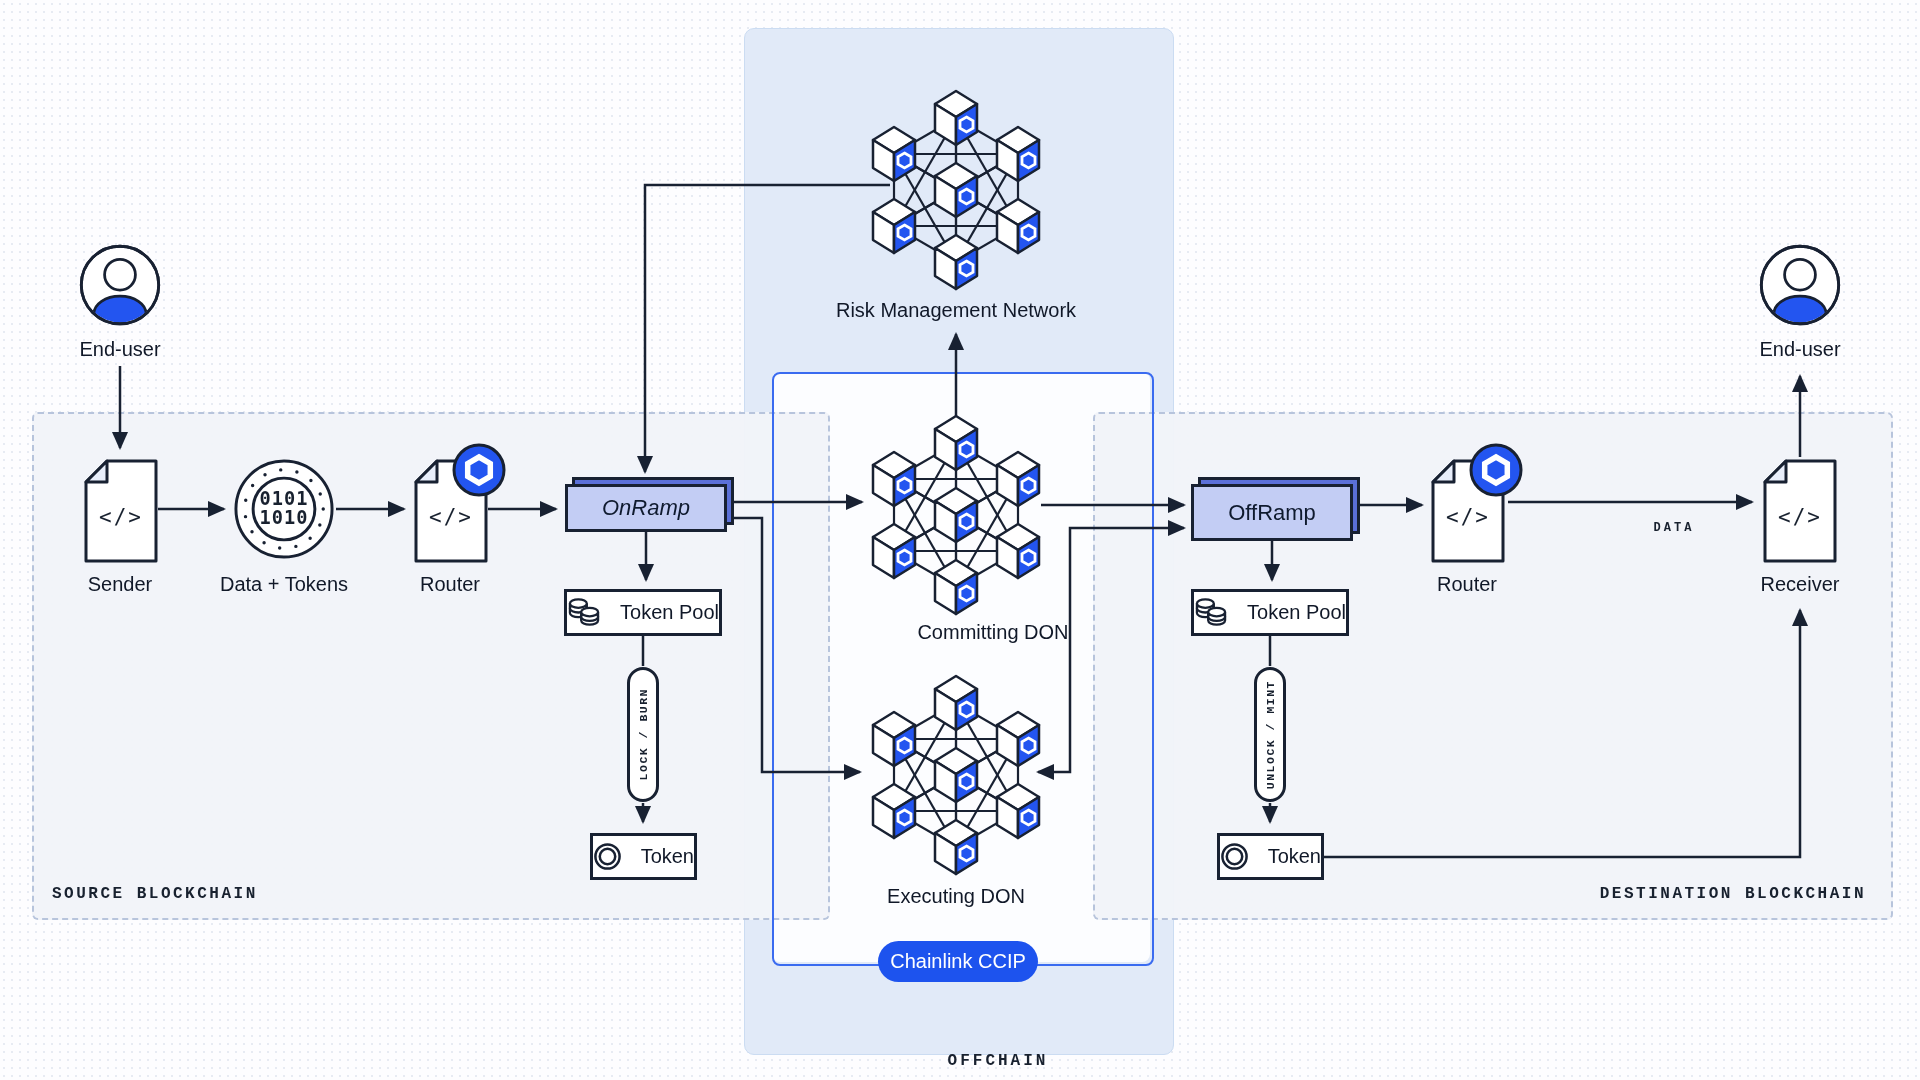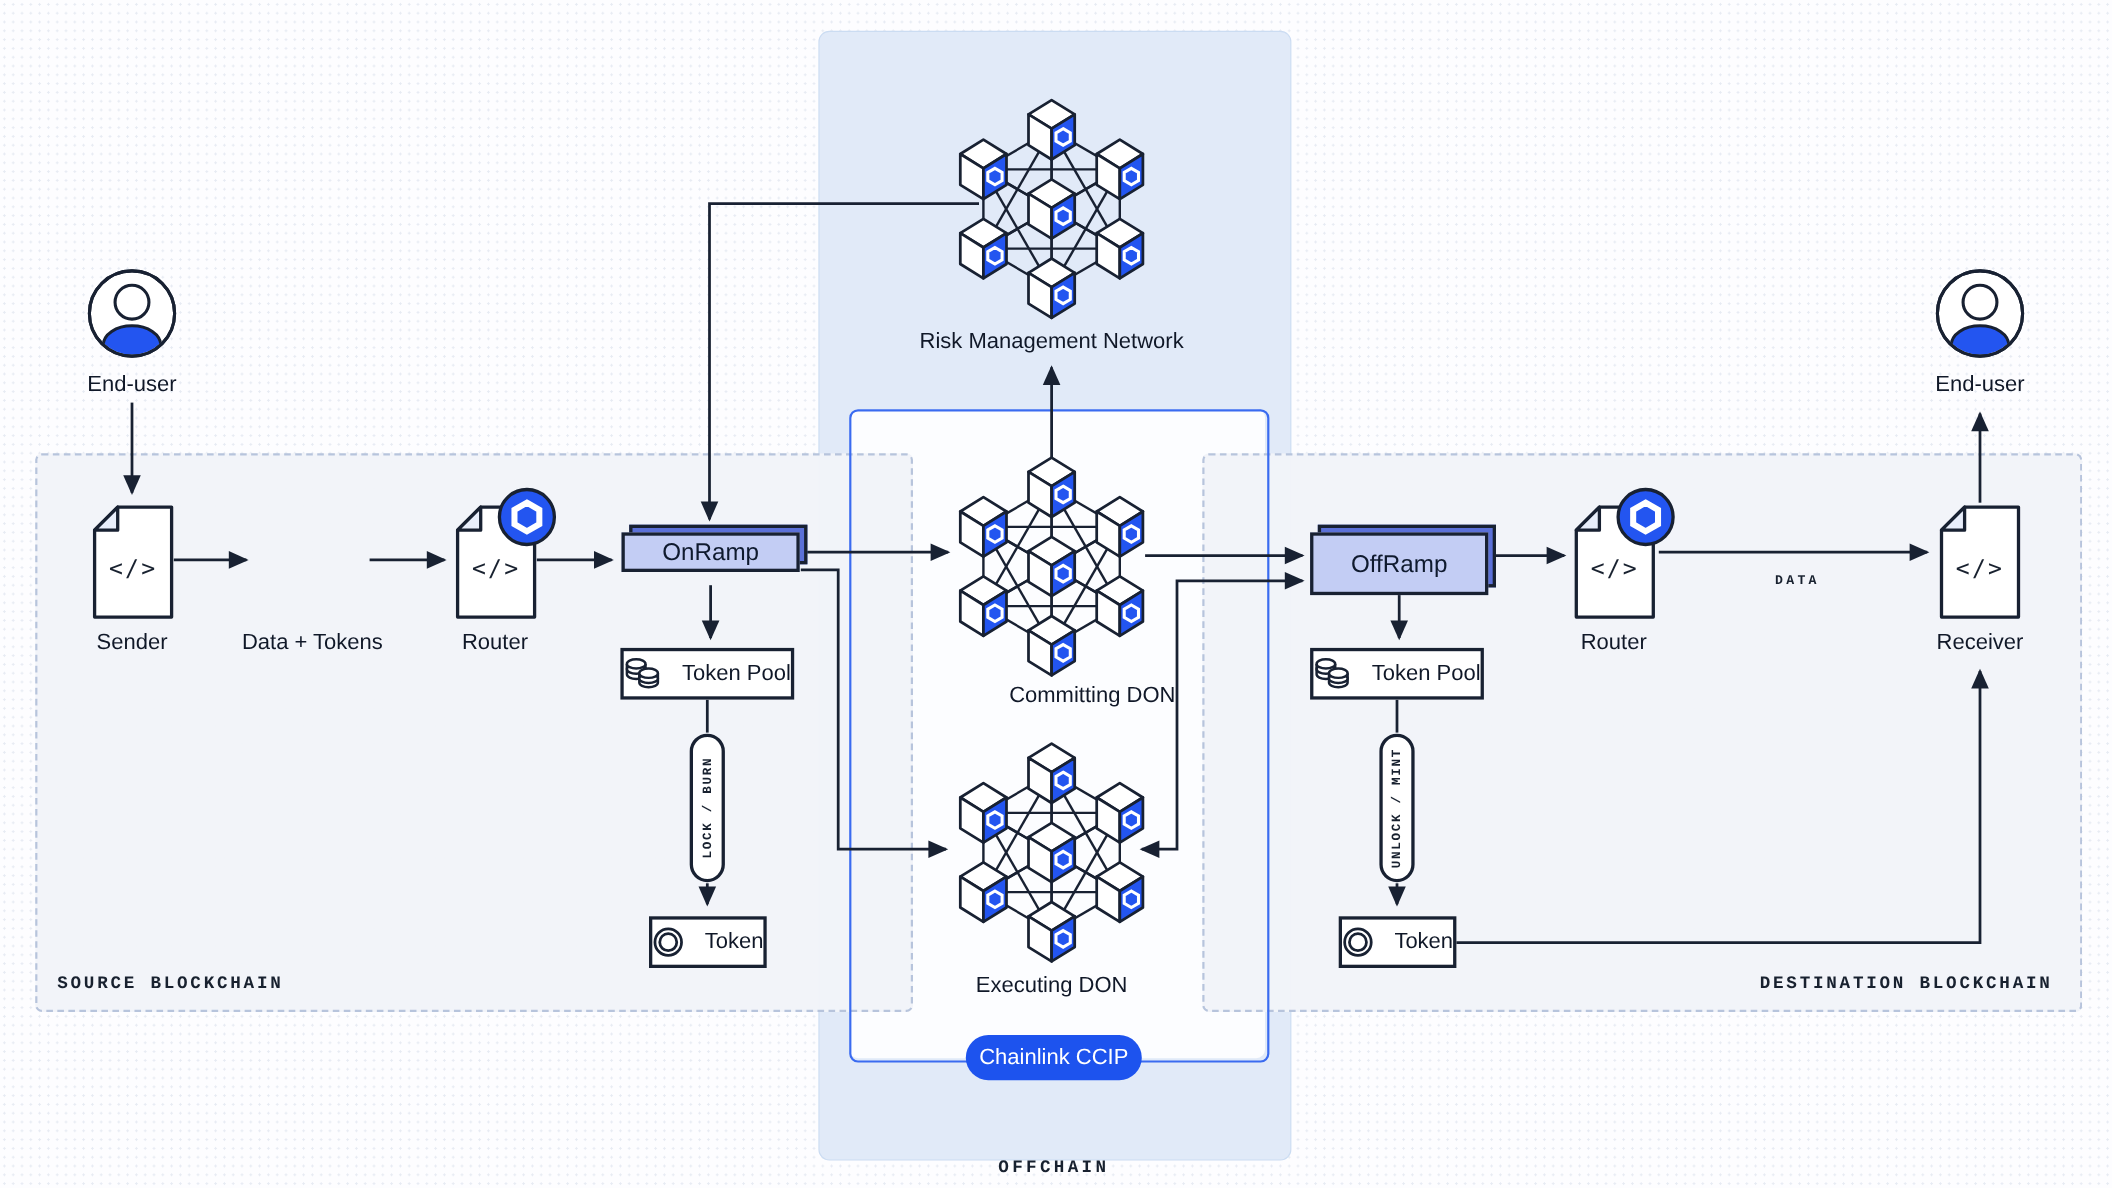--- a/index.html
+++ b/index.html
@@ -14,21 +14,21 @@
   .chain-box{position:absolute;top:412px;height:508px;background:rgba(241,244,249,0.96);
     border:2px dashed #b7c4dc;border-radius:6px;box-sizing:border-box;}
   #source-box{left:32px;width:798px;}
   #dest-box{left:1093px;width:800px;}
   #ccip-box-border{left:772px;top:372px;width:378px;height:590px;border:2px solid #3a6bf0;border-radius:8px;background:transparent;pointer-events:none;}
   svg.layer{position:absolute;left:0;top:0;}
   .node{position:absolute;}
   .label{position:absolute;font-size:20px;font-weight:500;color:#101828;white-space:nowrap;transform:translateX(-50%);}
   .mono-label{position:absolute;font-family:"Liberation Mono", monospace;font-weight:700;font-size:16px;
     letter-spacing:2.5px;color:#18212f;white-space:nowrap;}
-  .centered{transform:translateX(-50%);}
+  .centered{transform:translateX(-50%);margin-left:40px;}
   .box{position:absolute;background:#ffffff;border:3px solid #182132;box-sizing:border-box;
     display:flex;align-items:center;justify-content:space-between;gap:9px;font-size:20px;font-weight:500;}
   .ramp{position:absolute;}
   .ramp .back{position:absolute;left:7px;top:-7px;width:100%;height:100%;background:#5b70d8;border:3px solid #182132;box-sizing:border-box;}
   .ramp .front{position:absolute;left:0;top:0;width:100%;height:100%;background:#c3cdf4;border:3px solid #182132;box-sizing:border-box;
     display:flex;align-items:center;justify-content:center;font-size:22px;font-weight:500;color:#0f1a2e;}
   .pill{position:absolute;width:32px;height:135px;background:#fff;border:3px solid #182132;border-radius:18px;box-sizing:border-box;
     display:flex;align-items:center;justify-content:center;}
   .pill span{writing-mode:vertical-rl;transform:rotate(180deg);font-family:"Liberation Mono", monospace;
     font-size:11.5px;font-weight:700;letter-spacing:1.5px;color:#18212f;}
@@ -302,38 +302,47 @@
 
   <div class="doc" style="left:83px;top:458px;">
     <svg width="76" height="106" viewBox="0 0 76 106">
       <path d="M24,3 H73 V103 H3 V24 Z" fill="#ffffff" stroke="#182132" stroke-width="3" stroke-linejoin="round"></path>
       <path d="M24,3 V24 H3 Z" fill="#e8eefb" stroke="#182132" stroke-width="3" stroke-linejoin="round"></path>
       <text class="code-glyph" x="38" y="60" text-anchor="middle" dominant-baseline="middle">&lt;/&gt;</text>
     </svg>
   </div>
   <div class="label" style="left:120px;top:573px;">Sender</div>
 
+  <div class="node" style="left:233px;top:458px;width:102px;height:102px;">
+    <svg width="102" height="102" viewBox="0 0 104 104">
+      <circle cx="52" cy="52" r="49" fill="#fff" stroke="#182132" stroke-width="3"></circle>
+      <circle cx="52" cy="52" r="40" fill="none" stroke="#182132" stroke-width="3.5" stroke-dasharray="0 16.8" stroke-linecap="round"></circle>
+      <circle cx="52" cy="52" r="31.5" fill="#fff" stroke="#182132" stroke-width="3"></circle>
+      <text class="binary" x="52" y="48" text-anchor="middle">0101</text>
+      <text class="binary" x="52" y="67" text-anchor="middle">1010</text>
+    </svg>
+  </div>
   <div class="label" style="left:284px;top:573px;">Data + Tokens</div>
 
   <div class="doc" style="left:413px;top:458px;">
     <svg width="76" height="106" viewBox="0 0 76 106">
       <path d="M24,3 H73 V103 H3 V24 Z" fill="#ffffff" stroke="#182132" stroke-width="3" stroke-linejoin="round"></path>
       <path d="M24,3 V24 H3 Z" fill="#e8eefb" stroke="#182132" stroke-width="3" stroke-linejoin="round"></path>
       <text class="code-glyph" x="38" y="60" text-anchor="middle" dominant-baseline="middle">&lt;/&gt;</text>
     </svg>
     <div class="cl-badge">
       <svg width="56" height="56" viewBox="0 0 56 56">
         <circle cx="28" cy="28" r="25" fill="#2355f0" stroke="#182132" stroke-width="3"></circle>
         <polygon points="28,15 39.3,21.5 39.3,34.5 28,41 16.7,34.5 16.7,21.5" fill="none" stroke="#ffffff" stroke-width="5.5" stroke-linejoin="miter"></polygon>
       </svg>
     </div>
   </div>
   <div class="label" style="left:450px;top:573px;">Router</div>
 
-  <div class="ramp" style="left:565px;top:484px;width:162px;height:36px;">
+  <div class="ramp" style="left:565px;top:484px;width:162px;height:48px;font-style:italic;">
     <div class="back"></div>
     <div class="front">OnRamp</div>
   </div>
 
   <div class="box" style="left:564px;top:589px;width:158px;height:47px;">
     <svg width="34" height="31" viewBox="0 0 36 33">
       <g fill="#ffffff" stroke="#182132" stroke-width="2.4">
         <path d="M3,7 v10 a9,4.5 0 0 0 18,0 v-10" fill="#fff"></path>
         <ellipse cx="12" cy="12" rx="9" ry="4.5"></ellipse>
         <ellipse cx="12" cy="7" rx="9" ry="4.5"></ellipse>

